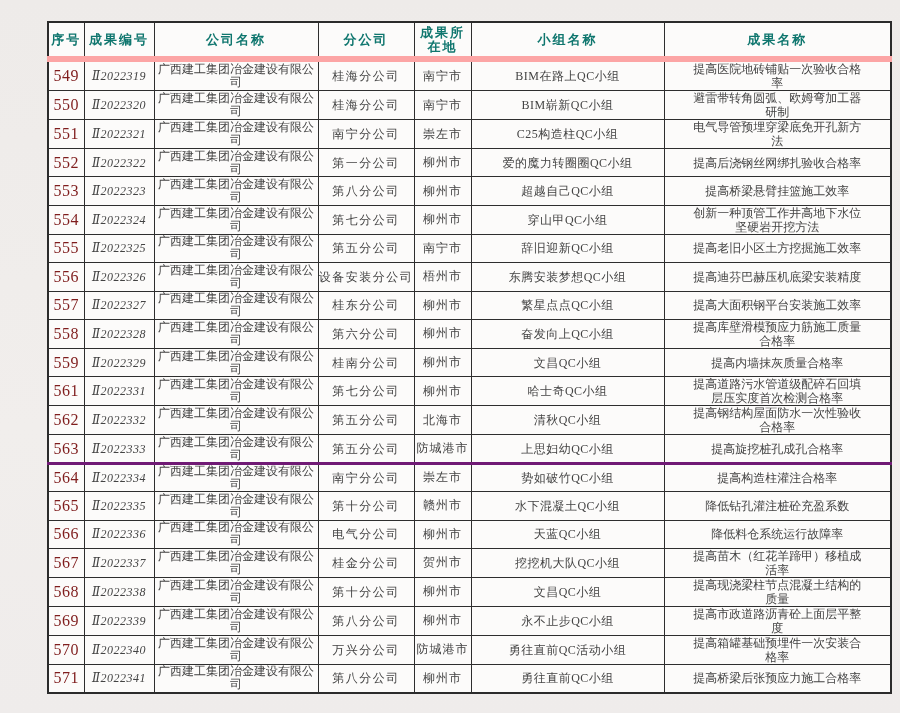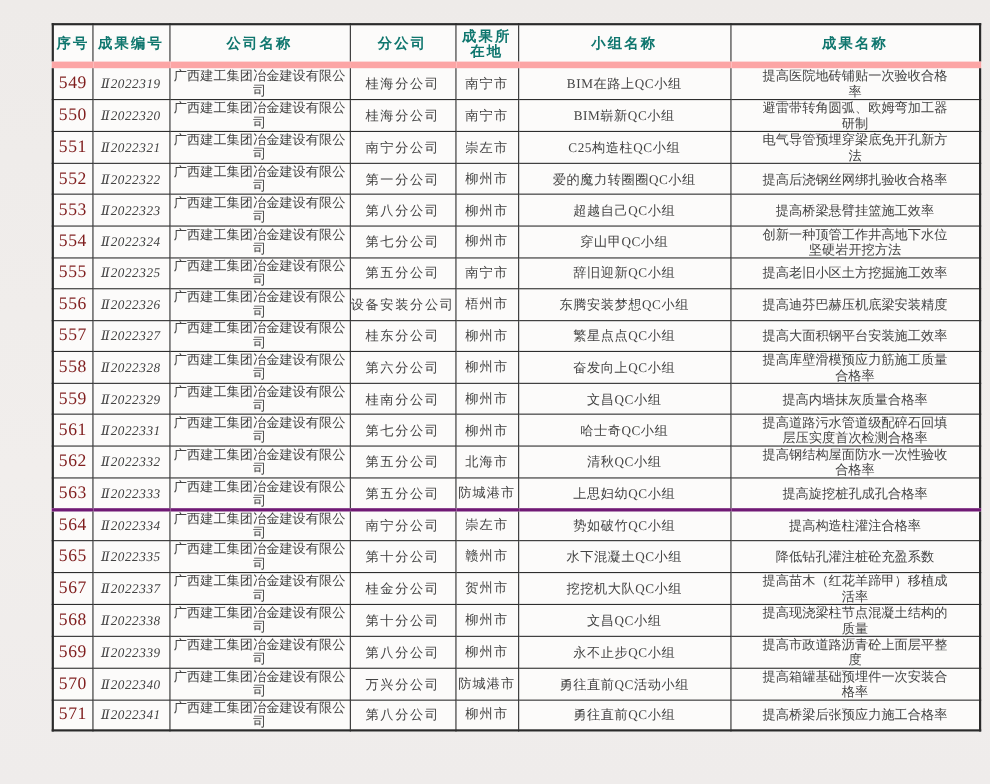--- a/index.html
+++ b/index.html
@@ -222,20 +222,29 @@
         <tr>
           <td class="col-seq">565</td>
           <td class="col-code">Ⅱ2022335</td>
           <td class="col-company">广西建工集团冶金建设有限公司</td>
           <td class="col-branch">第十分公司</td>
           <td class="col-location">赣州市</td>
           <td class="col-group">水下混凝土QC小组</td>
           <td class="col-achievement">降低钻孔灌注桩砼充盈系数</td>
         </tr>
         <tr>
+          <td class="col-seq">566</td>
+          <td class="col-code">Ⅱ2022336</td>
+          <td class="col-company">广西建工集团冶金建设有限公司</td>
+          <td class="col-branch">电气分公司</td>
+          <td class="col-location">柳州市</td>
+          <td class="col-group">天蓝QC小组</td>
+          <td class="col-achievement">降低料仓系统运行故障率</td>
+        </tr>
+        <tr>
           <td class="col-seq">567</td>
           <td class="col-code">Ⅱ2022337</td>
           <td class="col-company">广西建工集团冶金建设有限公司</td>
           <td class="col-branch">桂金分公司</td>
           <td class="col-location">贺州市</td>
           <td class="col-group">挖挖机大队QC小组</td>
           <td class="col-achievement">提高苗木（红花羊蹄甲）移植成活率</td>
         </tr>
         <tr>
           <td class="col-seq">568</td>

